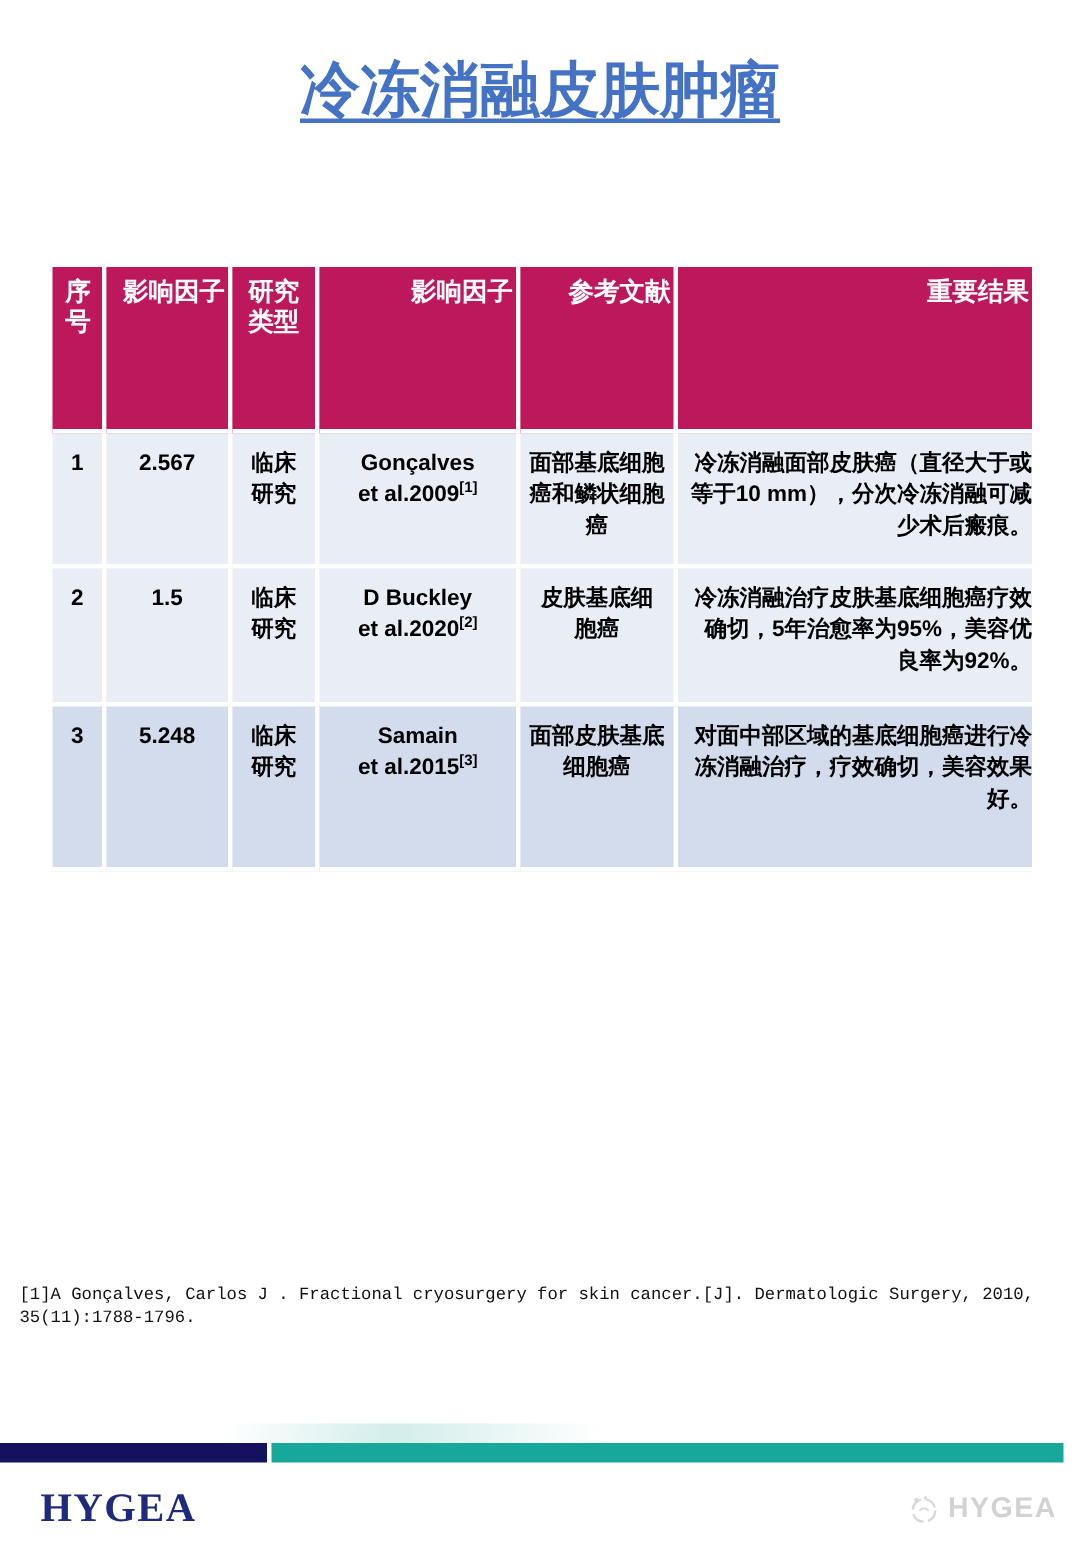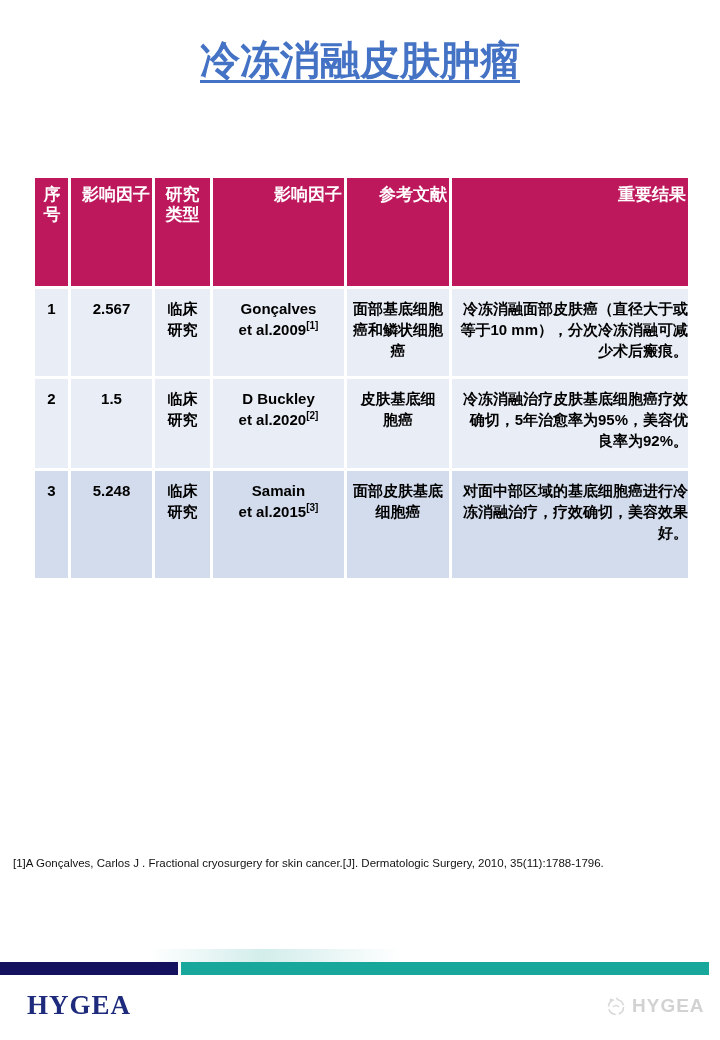--- a/index.html
+++ b/index.html
@@ -48,21 +48,21 @@
   }
   table.study td.result{text-align:right;padding:9px 0 0 8px;}
   .narrow2{width:34px;margin:0 auto;}   
   .narrow1{width:18px;margin:0 auto;}   
   sup{font-size:10px;line-height:0;}
   
   .refs{
     position:absolute;left:13px;top:856px;width:702px;
     font-size:11.5px;line-height:15.4px;color:#111;
   }
-  .refs p{margin:0;}
+  .refs p{margin:0;font-family:Liberation Mono, monospace;}
   
   .bar-glow{
     position:absolute;left:150px;top:949px;width:250px;height:14px;
     background:linear-gradient(100deg,rgba(255,255,255,0) 0%,rgba(32,167,155,0.20) 45%,rgba(255,255,255,0) 100%);
   }
   .bar-navy{position:absolute;left:0;top:962px;width:178px;height:13px;background:#14125F;}
   .bar-teal{position:absolute;left:181px;top:962px;width:528px;height:13px;background:#18A79B;}
   .logo{
     position:absolute;left:27px;top:990px;
     font-family:"Liberation Serif","DejaVu Serif",serif;

